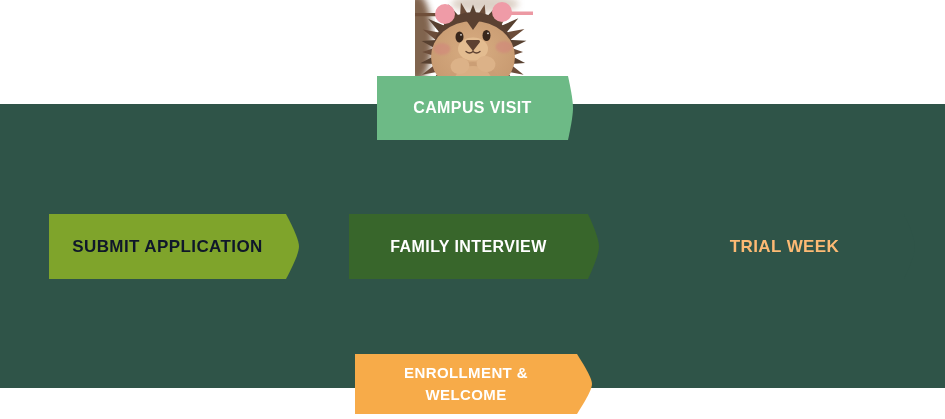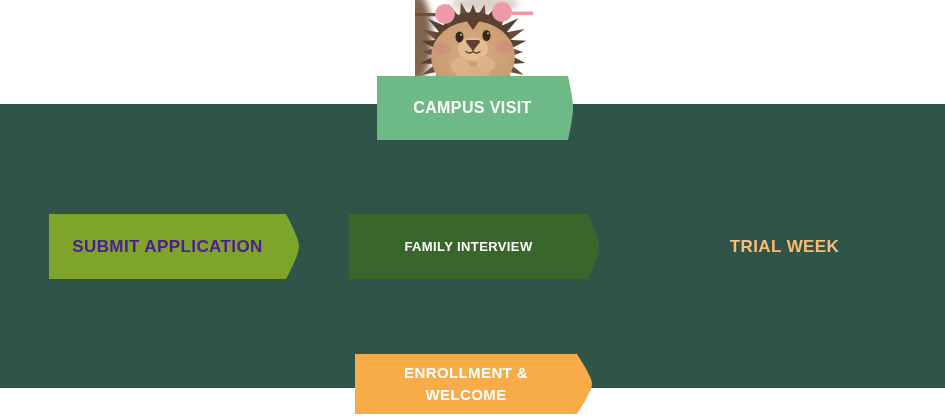--- a/index.html
+++ b/index.html
@@ -29,21 +29,21 @@
     font-size:16px;
   }
   .step-submit{
     left:49px; top:214px; width:250px; height:65px; padding-right:13px; box-sizing:border-box;
     clip-path: path('M0 0 L237 0 C245.5 16 250 27 250 32.5 C250 38 245.5 49 237 65 L0 65 Z');
     font-size:17px;
   }
   .step-family{
     left:349px; top:214px; width:250px; height:65px; padding-right:11px; box-sizing:border-box;
     clip-path: path('M0 0 L239 0 C246.5 16 250 27 250 32.5 C250 38 246.5 49 239 65 L0 65 Z');
-    font-size:13px;
+    font-size:16px;
   }
   .step-trial{
     left:665px; top:214px; width:250px; height:65px; padding-right:11px; box-sizing:border-box;
     clip-path: path('M0 0 L239 0 C246.5 16 250 27 250 32.5 C250 38 246.5 49 239 65 L0 65 Z');
     font-size:17px;
   }
   .step-enroll{
     left:355px; top:354px; width:237px; height:60px; padding-right:15px; box-sizing:border-box;
     clip-path: path('M0 0 L222 0 C231.5 15 237 25 237 30 C237 35 231.5 45 222 60 L0 60 Z');
     font-size:15px;
@@ -144,21 +144,21 @@
         <ellipse cx="71" cy="64" rx="9.5" ry="8" fill="#dcb288" transform="rotate(12 71 64)"></ellipse>
       </g>
     </svg>
   </div>
 
   <div class="step step-campus" style="background-color: rgb(109, 186, 134);">
     <span class="lbl" style="color: rgb(255, 255, 255);">CAMPUS VISIT</span>
   </div>
 
   <div class="step step-submit" style="background-color: rgb(127, 164, 43);">
-    <span class="lbl" style="color: #4c1d95;">SUBMIT APPLICATION</span>
+    <span class="lbl" style="color: #0f172a;">SUBMIT APPLICATION</span>
   </div>
 
   <div class="step step-family" style="background-color: rgb(56, 102, 43);">
     <span class="lbl" style="color: rgb(255, 255, 255);">FAMILY INTERVIEW</span>
   </div>
 
   <div class="step step-trial" style="background-color: rgb(47, 84, 72);">
     <span class="lbl" style="color: #fdba74;">TRIAL WEEK</span>
   </div>
 

